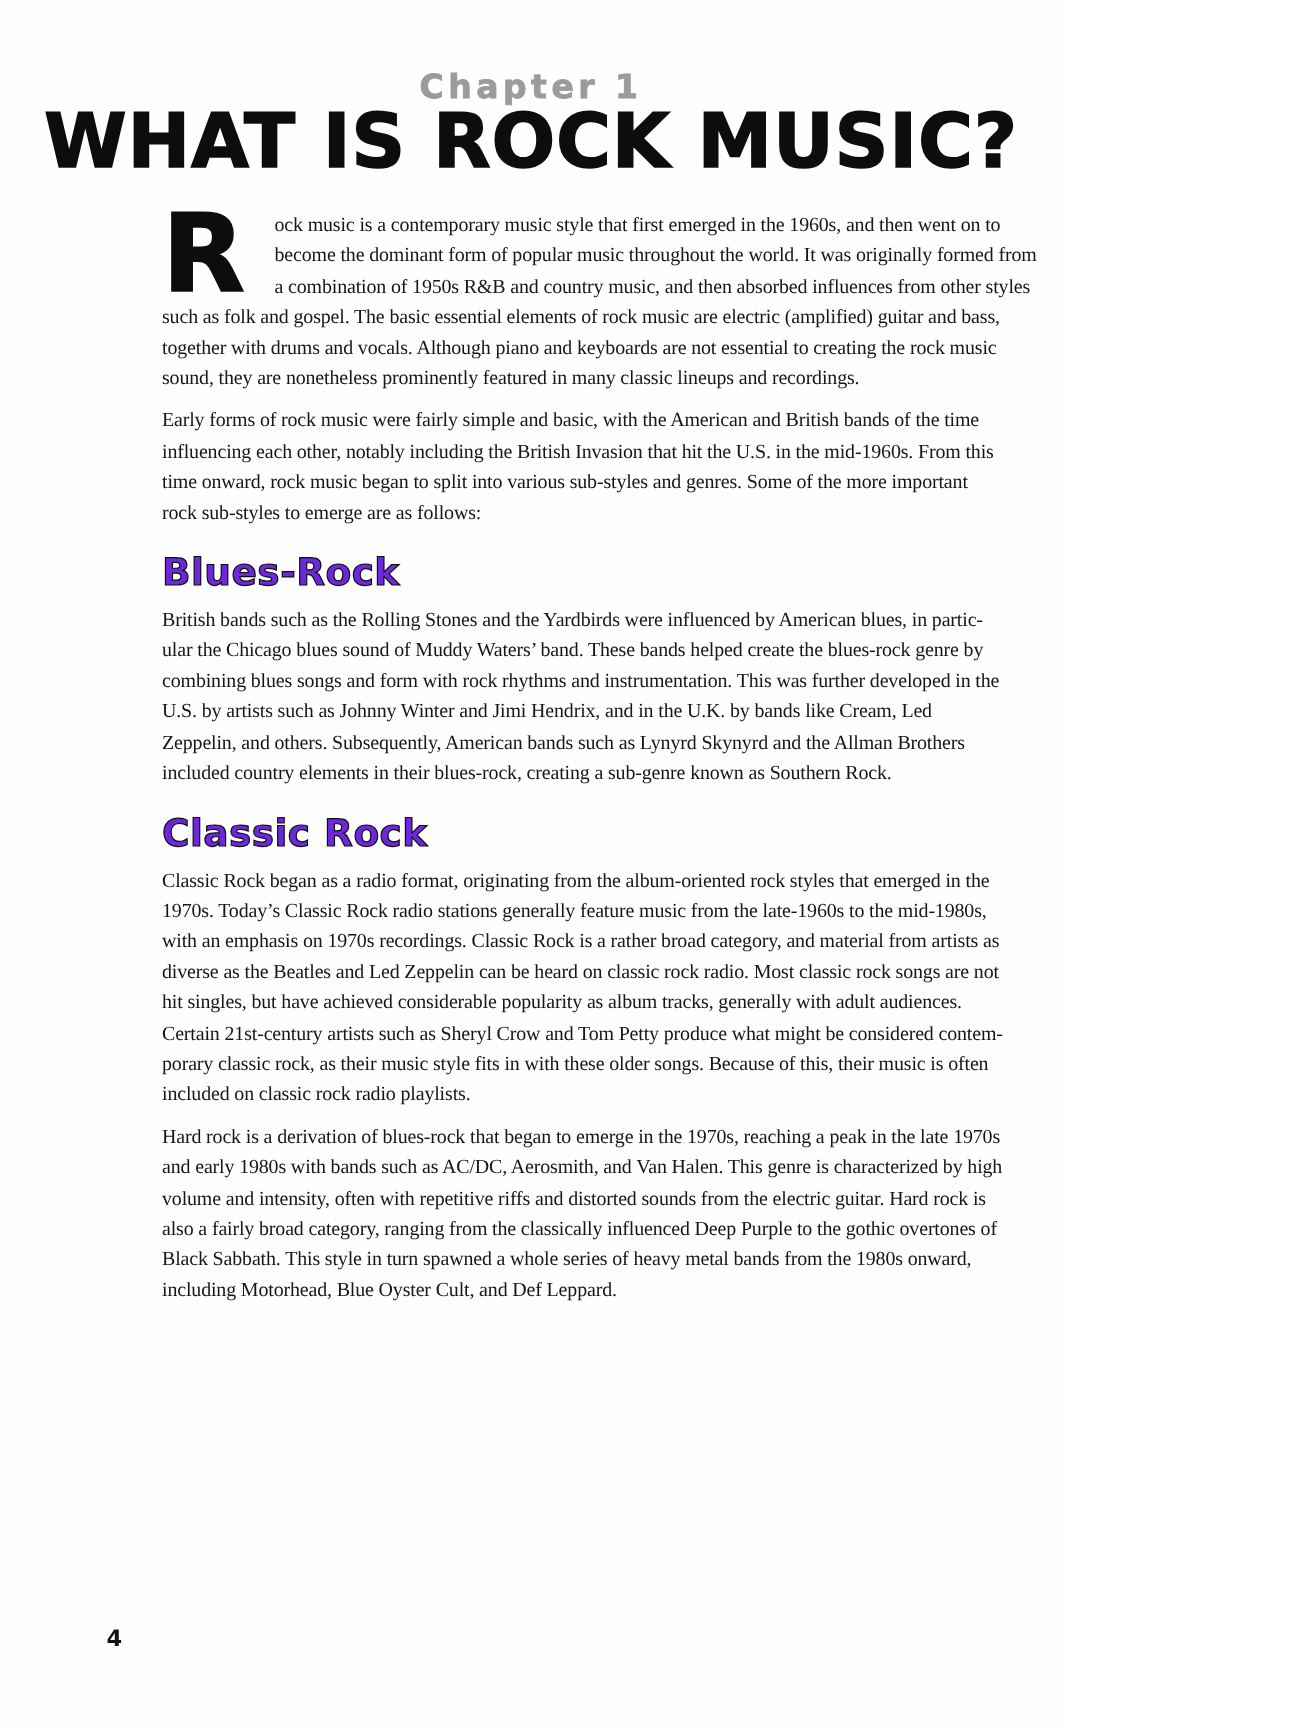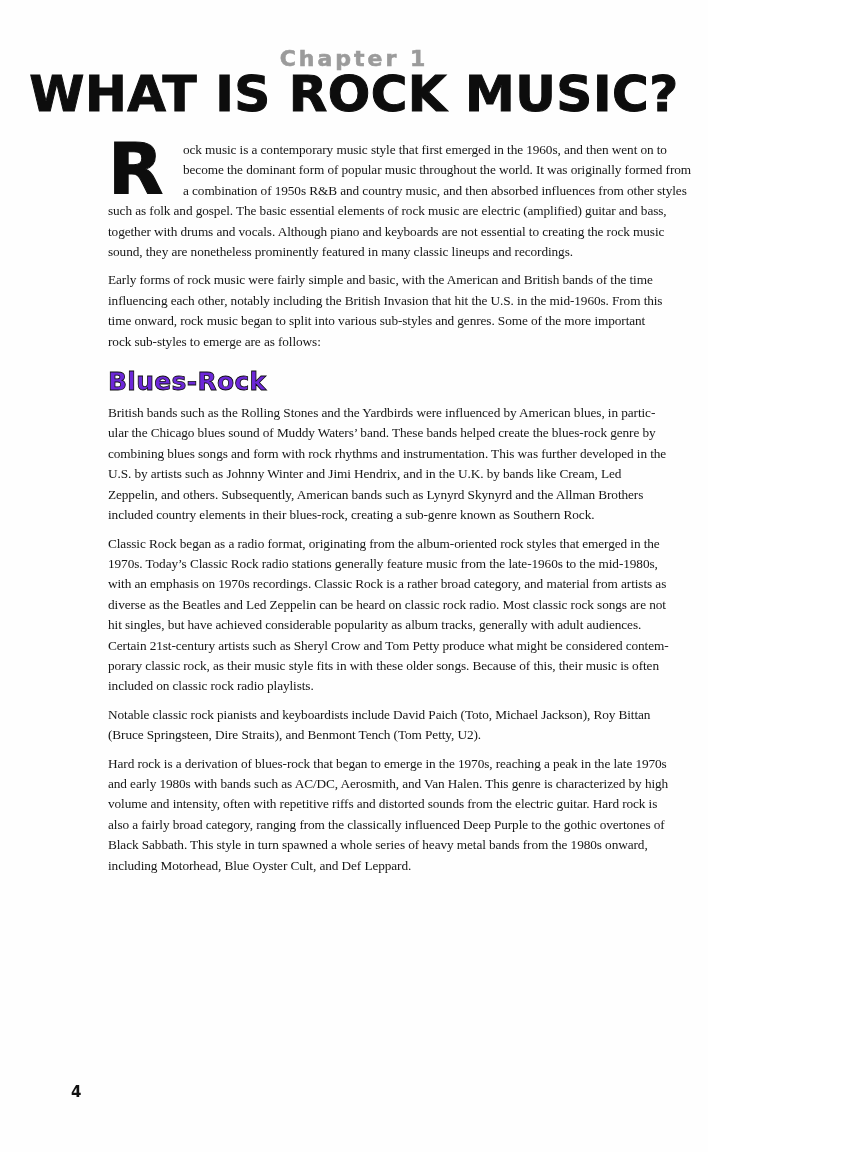--- a/index.html
+++ b/index.html
@@ -115,30 +115,29 @@
       <h2 class="section-heading">Blues-Rock</h2>
       <p class="para">British bands such as the Rolling Stones and the Yardbirds were influenced by American blues, in partic-
 ular the Chicago blues sound of Muddy Waters’ band. These bands helped create the blues-rock genre by
 combining blues songs and form with rock rhythms and instrumentation. This was further developed in the
 U.S. by artists such as Johnny Winter and Jimi Hendrix, and in the U.K. by bands like Cream, Led
 Zeppelin, and others. Subsequently, American bands such as Lynyrd Skynyrd and the Allman Brothers
 included country elements in their blues-rock, creating a sub-genre known as Southern Rock.</p>
     </section>
 
     <section>
+      <h2 class="section-heading">Classic Rock</h2>
       <p class="para">Classic Rock began as a radio format, originating from the album-oriented rock styles that emerged in the
 1970s. Today’s Classic Rock radio stations generally feature music from the late-1960s to the mid-1980s,
 with an emphasis on 1970s recordings. Classic Rock is a rather broad category, and material from artists as
 diverse as the Beatles and Led Zeppelin can be heard on classic rock radio. Most classic rock songs are not
 hit singles, but have achieved considerable popularity as album tracks, generally with adult audiences.
 Certain 21st-century artists such as Sheryl Crow and Tom Petty produce what might be considered contem-
 porary classic rock, as their music style fits in with these older songs. Because of this, their music is often
 included on classic rock radio playlists.</p>
-      <p class="para">Notable classic rock pianists and keyboardists include David Paich (Toto, Michael Jackson), Roy Bittan
-(Bruce Springsteen, Dire Straits), and Benmont Tench (Tom Petty, U2).</p>
     </section>
 
     <section>
       <p class="para">Hard rock is a derivation of blues-rock that began to emerge in the 1970s, reaching a peak in the late 1970s
 and early 1980s with bands such as AC/DC, Aerosmith, and Van Halen. This genre is characterized by high
 volume and intensity, often with repetitive riffs and distorted sounds from the electric guitar. Hard rock is
 also a fairly broad category, ranging from the classically influenced Deep Purple to the gothic overtones of
 Black Sabbath. This style in turn spawned a whole series of heavy metal bands from the 1980s onward,
 including Motorhead, Blue Oyster Cult, and Def Leppard.</p>
     </section>

